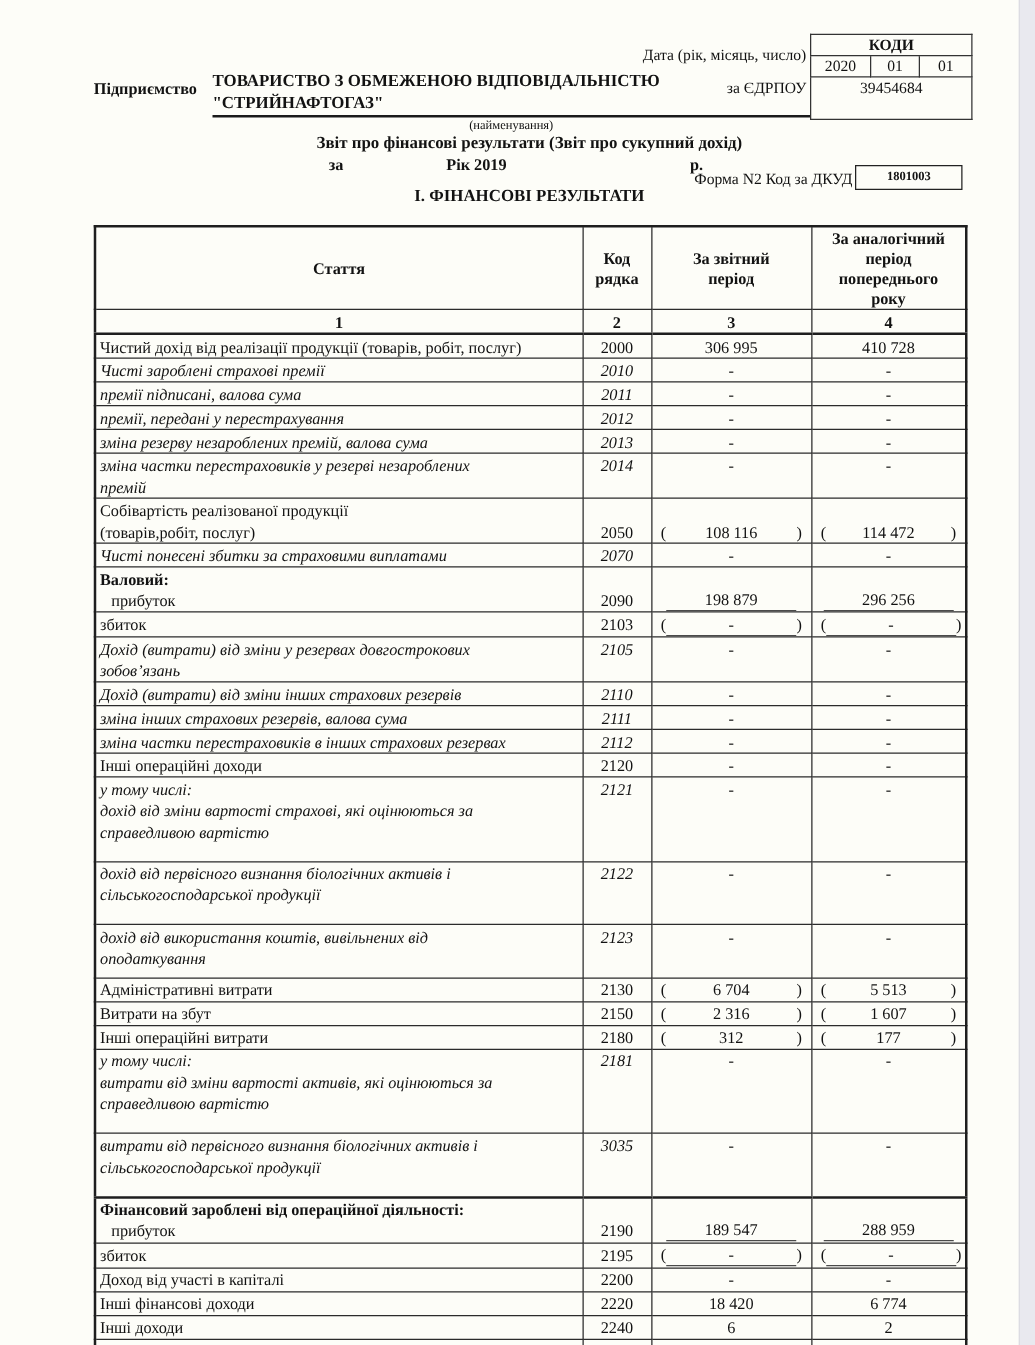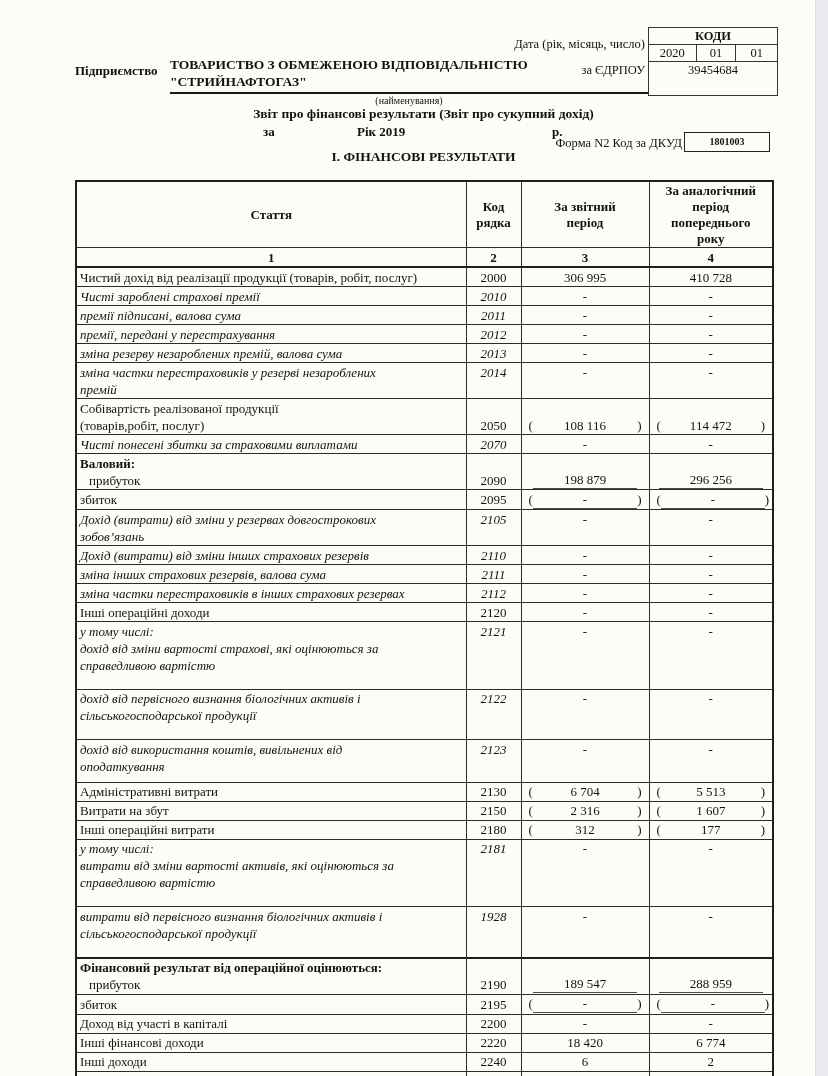--- a/index.html
+++ b/index.html
@@ -239,21 +239,21 @@
           <div class="child">прибуток</div>
         </td>
         <td class="c-code vb">2090</td>
         <td class="c-val vb"><span class="uln">198 879</span></td>
         <td class="c-val vb"><span class="uln">296 256</span></td>
       </tr>
       <tr>
         <td class="c-label child">
           <div>збиток</div>
         </td>
-        <td class="c-code">2095</td>
+        <td class="c-code">2103</td>
         <td class="c-val">
           <div class="paren-wrap">
             <span>(</span>
             <span class="pv uln">-</span>
             <span>)</span>
           </div>
         </td>
         <td class="c-val">
           <div class="paren-wrap">
             <span>(</span>
@@ -399,27 +399,27 @@
         </td>
         <td class="c-code it vt">2181</td>
         <td class="c-val vt">-</td>
         <td class="c-val vt">-</td>
       </tr>
       <tr class="tall-lg">
         <td class="c-label it ind">
           <div>витрати від первісного визнання біологічних активів і</div>
           <div>сільськогосподарської продукції</div>
         </td>
-        <td class="c-code it vt">1928</td>
+        <td class="c-code it vt">3035</td>
         <td class="c-val vt">-</td>
         <td class="c-val vt">-</td>
       </tr>
       <tr class="thick-top">
         <td class="c-label">
-          <div class="group-label">Фінансовий результат від операційної оцінюються:</div>
+          <div class="group-label">Фінансовий зароблені від операційної діяльності:</div>
           <div class="child">прибуток</div>
         </td>
         <td class="c-code vb">2190</td>
         <td class="c-val vb"><span class="uln">189 547</span></td>
         <td class="c-val vb"><span class="uln">288 959</span></td>
       </tr>
       <tr>
         <td class="c-label child">
           <div>збиток</div>
         </td>

